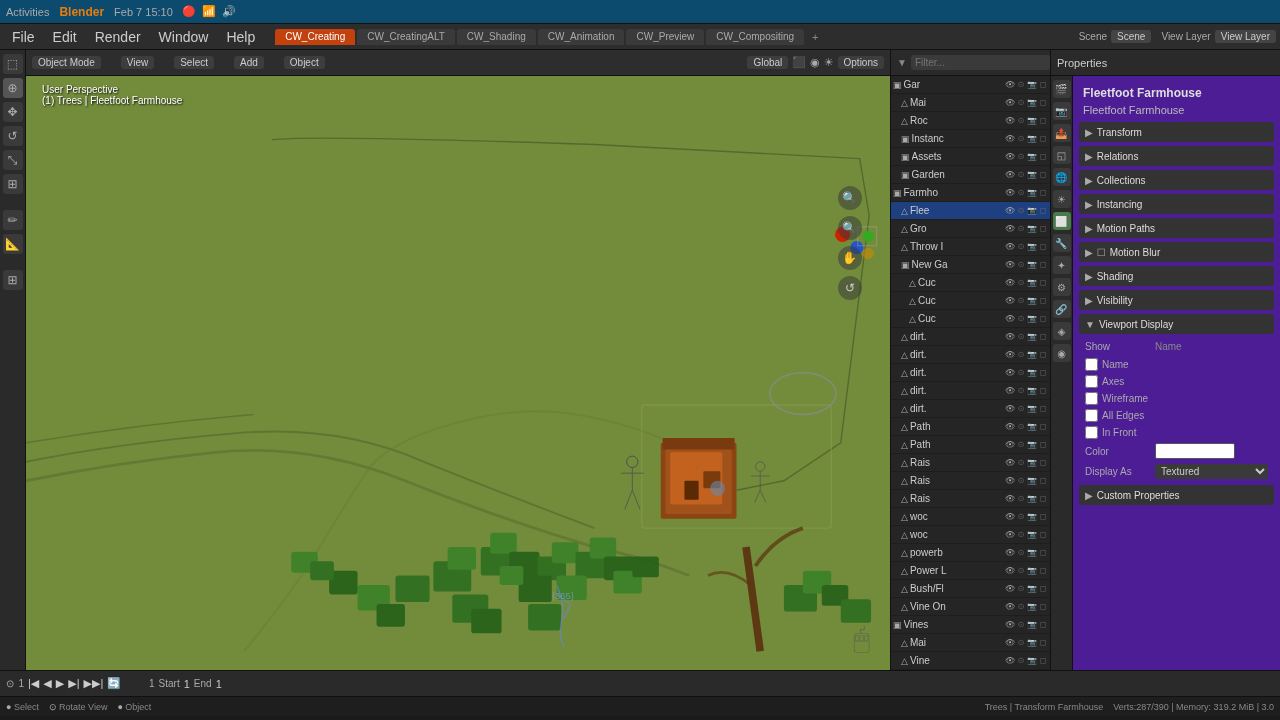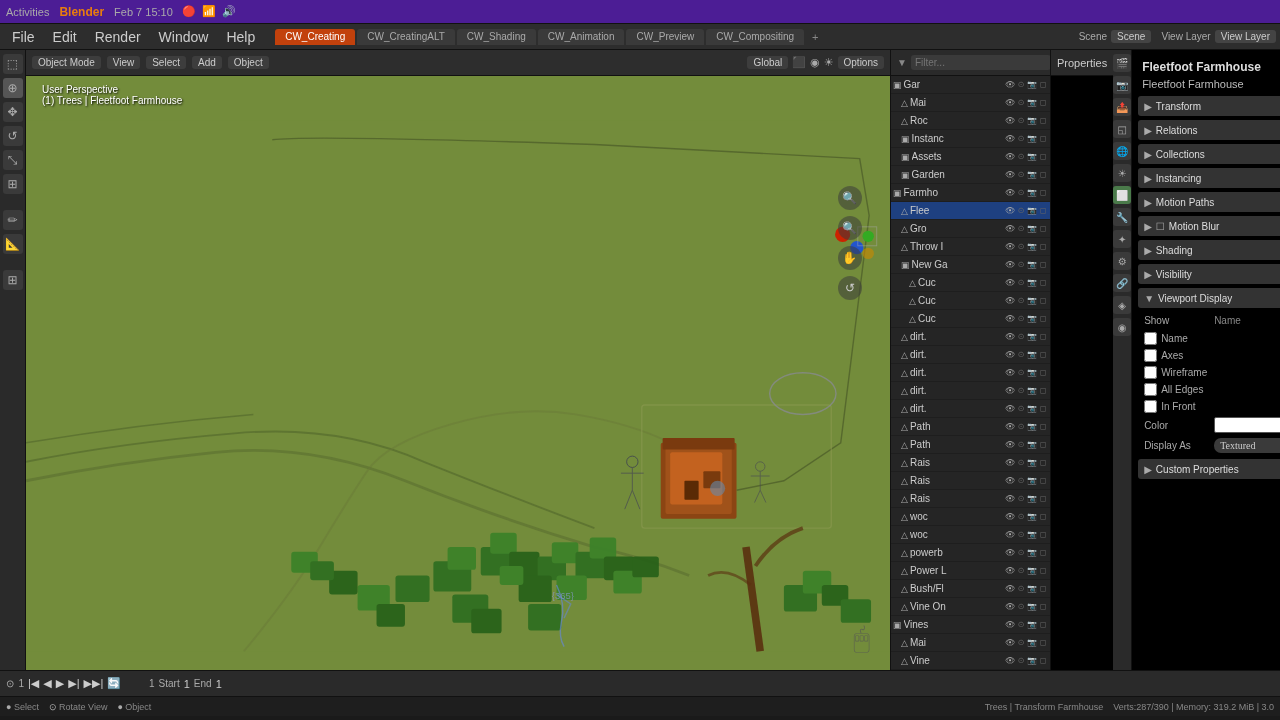--- a/index.html
+++ b/index.html
@@ -1,19 +1,19 @@
 <!DOCTYPE html>
 <html><head>
   <meta charset="utf-8">
   <style>
     * { margin: 0; padding: 0; box-sizing: border-box; }
     body { width: 1280px; height: 720px; overflow: hidden; background: #1a1a1a; font-family: Arial, sans-serif; font-size: 11px; color: #ccc; }
 
     
-    #topbar { display: flex; align-items: center; background: #4c1d95; height: 24px; padding: 0 6px; gap: 10px; border-bottom: 1px solid #111; }
+    #topbar { display: flex; align-items: center; background: #0c4a6e; height: 24px; padding: 0 6px; gap: 10px; border-bottom: 1px solid #111; }
     #topbar .activities { color: #aaa; font-size: 11px; }
     #topbar .blender-logo { color: #e87d0d; font-weight: bold; font-size: 12px; }
     #topbar .title { color: #bbb; font-size: 10px; flex: 1; text-align: center; }
     #topbar .datetime { color: #aaa; font-size: 11px; }
     #topbar .icons { display: flex; gap: 6px; align-items: center; }
 
     
     #menubar { display: flex; align-items: center; background: #2d2d2d; height: 26px; padding: 0 4px; gap: 2px; border-bottom: 1px solid #111; }
     #menubar .menu-item { padding: 2px 8px; color: #ccc; font-size: 14px; cursor: pointer; border-radius: 3px; }
     #menubar .tab-bar { display: flex; gap: 2px; margin-left: 10px; }
@@ -28,21 +28,21 @@
     
     #main { display: flex; height: calc(720px - 24px - 26px - 26px - 24px); }
 
     
     #left-toolbar { width: 26px; background: #2a2a2a; display: flex; flex-direction: column; align-items: center; padding: 4px 0; gap: 4px; border-right: 1px solid #111; }
     #left-toolbar .tool-icon { width: 20px; height: 20px; background: #3a3a3a; border-radius: 3px; display: flex; align-items: center; justify-content: center; cursor: pointer; font-size: 12px; color: #aaa; }
     #left-toolbar .tool-icon.active { background: #555; }
 
     
     #viewport { flex: 1; position: relative; background: #738c3b; overflow: hidden; }
-    #viewport-header { display: flex; align-items: center; background: #2d2d2d; height: 26px; padding: 0 6px; gap: 6px; border-bottom: 1px solid #111; }
+    #viewport-header { display: flex; align-items: center; background: #2d2d2d; height: 26px; padding: 0 6px; gap: 20px; border-bottom: 1px solid #111; }
     #viewport-header .vp-btn { padding: 1px 6px; font-size: 10px; color: #ccc; background: #3d3d3d; border-radius: 3px; cursor: pointer; }
     #viewport-header .vp-icons { display: flex; gap: 4px; margin-left: auto; }
     #viewport-header .vp-icon { font-size: 11px; color: #aaa; cursor: pointer; }
 
     .viewport-canvas { width: 100%; height: 100%; position: relative; }
 
     
     #scene-svg { position: absolute; top: 0; left: 0; width: 100%; height: 100%; }
 
     
@@ -63,39 +63,39 @@
     .ol-item { display: flex; align-items: center; height: 18px; padding: 0 2px; font-size: 10px; cursor: pointer; border-bottom: 1px solid #1e1e1e; }
     .ol-item.selected-active { background: #1e4080; }
     .ol-item .ol-indent { display: inline-block; }
     .ol-item .ol-icon { margin-right: 2px; font-size: 9px; color: #aaa; }
     .ol-item .ol-name { color: #ccc; font-size: 10px; overflow: hidden; text-overflow: ellipsis; white-space: nowrap; max-width: 60px; }
     .ol-item .ol-vis-icons { margin-left: auto; display: flex; gap: 1px; }
     .ol-item .vi { font-size: 8px; color: #666; width: 10px; text-align: center; }
     .ol-item .vi.active { color: #aaa; }
 
     
-    #properties { width: 230px; background: #000000; border-left: 1px solid #111; display: flex; flex-direction: row; }
+    #properties { width: 230px; background: #4c1d95; border-left: 1px solid #111; display: flex; flex-direction: column; }
     #properties-header { background: #2a2a2a; height: 26px; display: flex; align-items: center; padding: 0 6px; border-bottom: 1px solid #111; font-size: 11px; color: #ccc; }
 
     
     #prop-icons { width: 22px; background: #2a2a2a; border-right: 1px solid #111; display: flex; flex-direction: column; align-items: center; padding: 4px 0; gap: 4px; }
     #prop-icons .pi { width: 18px; height: 18px; background: #3a3a3a; border-radius: 3px; display: flex; align-items: center; justify-content: center; font-size: 10px; color: #aaa; cursor: pointer; }
     #prop-icons .pi.active { background: #4a7a4a; }
 
     #properties-body { display: flex; flex: 1; overflow-y: auto; }
     #prop-content { flex: 1; padding: 6px; }
 
     
     .prop-section { margin-bottom: 4px; }
     .prop-section-header { display: flex; align-items: center; height: 20px; background: #333; border-radius: 3px; padding: 0 6px; cursor: pointer; font-size: 10px; color: #ddd; margin-bottom: 2px; }
     .prop-section-header .arrow { margin-right: 4px; color: #aaa; }
     .prop-field { display: flex; align-items: center; height: 20px; padding: 0 6px; font-size: 10px; }
     .prop-label { color: #aaa; width: 70px; font-size: 10px; }
     .prop-value { flex: 1; }
-    .prop-value select { width: 100%; background: #3a3a3a; border: none; color: #ccc; font-size: 10px; padding: 1px 2px; border-radius: 7px; font-family: Liberation Serif, serif; }
+    .prop-value select { width: 100%; background: #3a3a3a; border: none; color: #ccc; font-size: 10px; padding: 1px 2px; border-radius: 2px; }
     .prop-checkbox { display: flex; align-items: center; gap: 4px; font-size: 10px; color: #aaa; padding: 2px 6px; }
     .prop-checkbox input { margin: 0; }
     .prop-name-title { font-size: 12px; color: #ddd; font-weight: bold; padding: 4px 4px 2px; }
     .prop-name-sub { font-size: 11px; color: #bbb; padding: 2px 4px 6px; }
     .color-swatch { width: 80px; height: 16px; background: #ffffff; border-radius: 2px; border: 1px solid #555; }
 
     
     #bottom-toolbar { background: #2a2a2a; height: 26px; display: flex; align-items: center; padding: 0 6px; gap: 8px; border-top: 1px solid #111; }
     #bottom-toolbar .bt-item { font-size: 10px; color: #aaa; }
 

